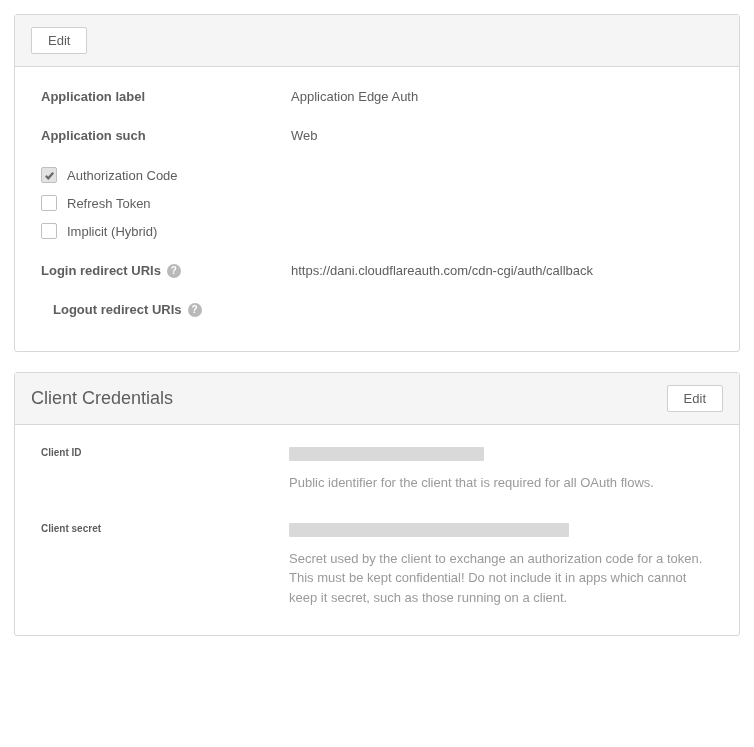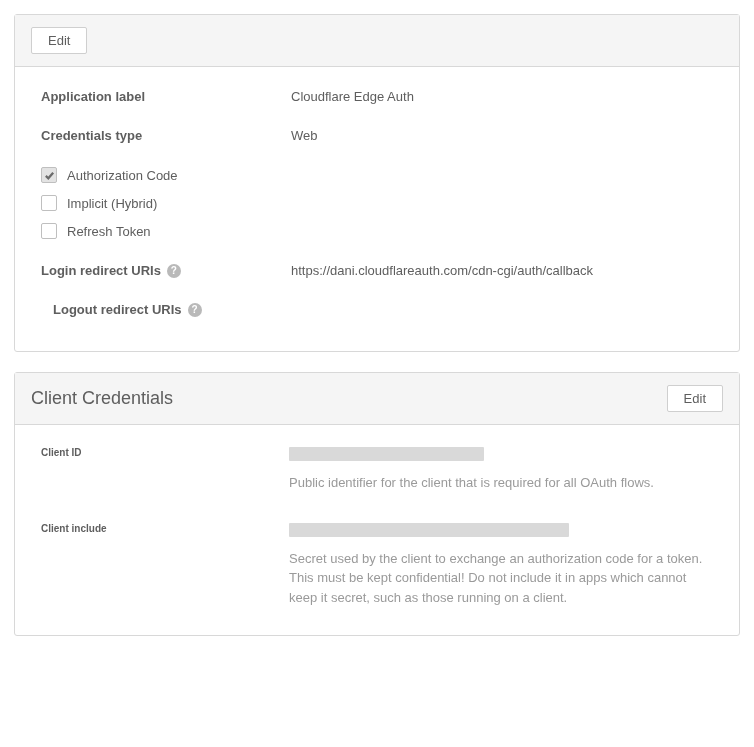--- a/index.html
+++ b/index.html
@@ -161,50 +161,50 @@
 <body>
 
 <div class="panel">
   <div class="panel-header">
     <button class="edit-btn">Edit</button>
   </div>
   <div class="panel-body">
 
     <div class="row">
       <div class="label-col">Application label</div>
-      <div class="value-col">Cloudflare Edge Auth</div>
+      <div class="value-col">Application Edge Auth</div>
     </div>
 
     <div class="row">
-      <div class="label-col">Credentials type</div>
+      <div class="label-col">Application such</div>
       <div class="value-col">Web</div>
     </div>
 
     <div class="row">
       <div class="value-col">
         <div class="checkbox-group">
           <div class="checkbox-item">
             <span class="checkbox checked">
               <svg viewBox="0 0 12 12">
                   <polyline points="2,6.5 4.7,9 10,3"></polyline>
                 </svg>
             </span>
             <span>Authorization Code</span>
           </div>
           <div class="checkbox-item">
             <span class="checkbox">
               
             </span>
-            <span>Implicit (Hybrid)</span>
+            <span>Refresh Token</span>
           </div>
           <div class="checkbox-item">
             <span class="checkbox">
               
             </span>
-            <span>Refresh Token</span>
+            <span>Implicit (Hybrid)</span>
           </div>
         </div>
       </div>
     </div>
 
     <div class="row" style="margin-top:10px;">
       <div class="label-col">
         <span>Login redirect URIs</span>
         <span class="help-icon">?</span>
       </div>
@@ -231,21 +231,21 @@
 
     <div class="cred-row">
       <div class="cred-label">Client ID</div>
       <div class="cred-value">
         <div class="redacted wide1"></div>
         <div class="description">Public identifier for the client that is required for all OAuth flows.</div>
       </div>
     </div>
 
     <div class="cred-row">
-      <div class="cred-label">Client include</div>
+      <div class="cred-label">Client secret</div>
       <div class="cred-value">
         <div class="redacted wide2"></div>
         <div class="description">Secret used by the client to exchange an authorization code for a token. This must be kept confidential! Do not include it in apps which cannot keep it secret, such as those running on a client.</div>
       </div>
     </div>
 
   </div>
 </div>
 
 </body></html>

